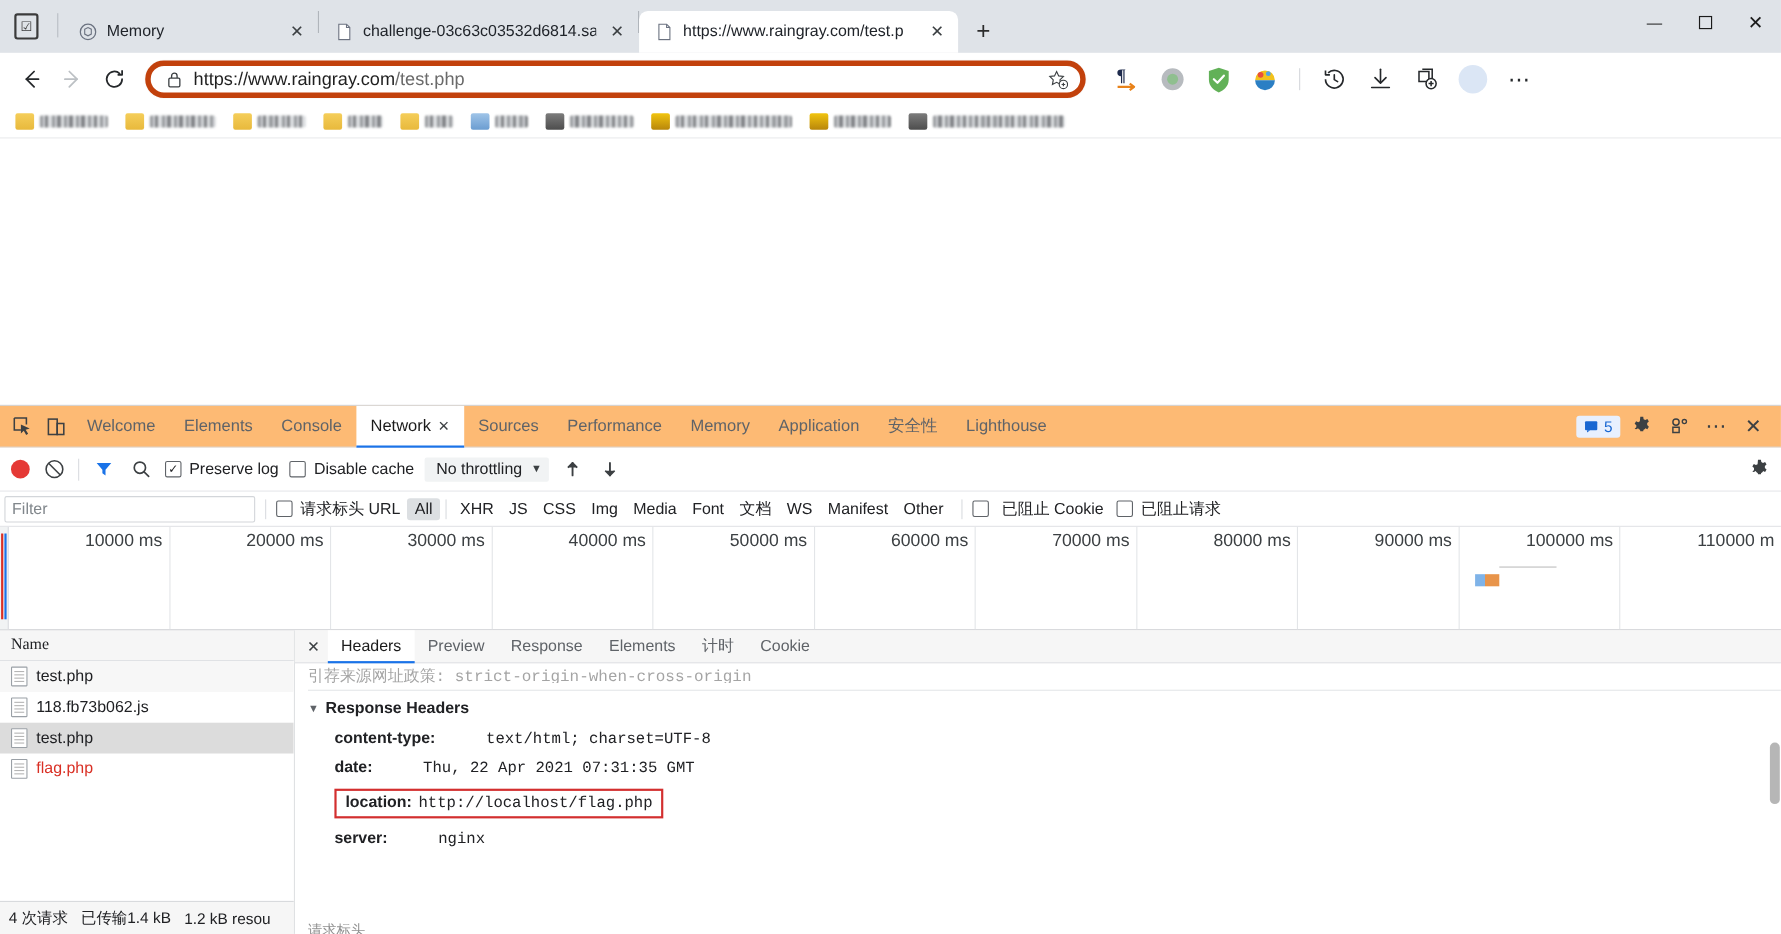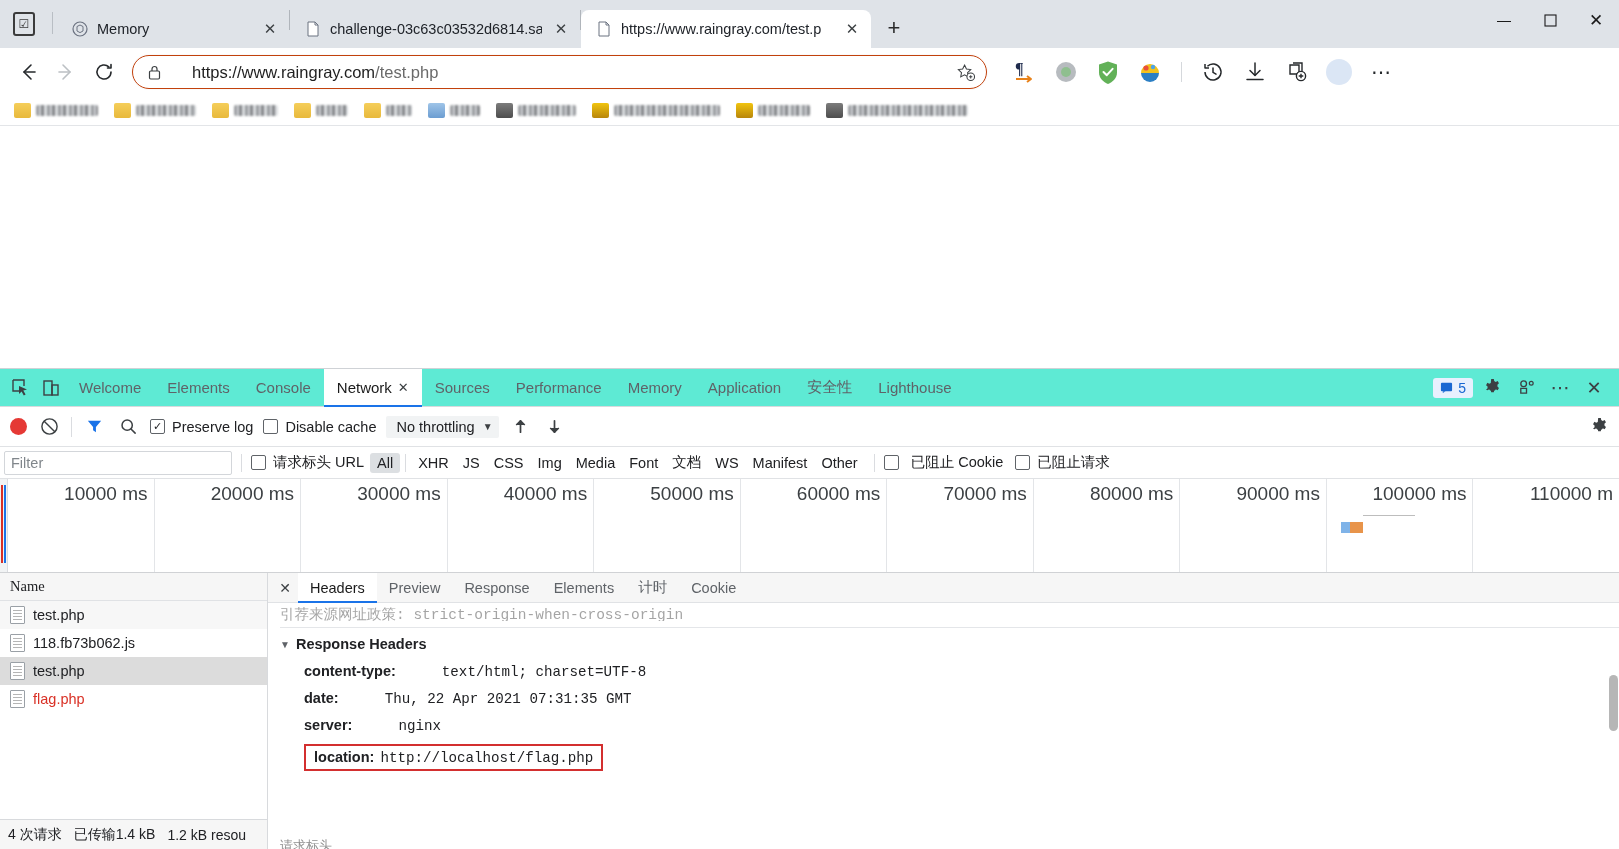--- a/index.html
+++ b/index.html
@@ -59,23 +59,23 @@
   .navbar {
     height: 48px; background: #ffffff; display: flex; align-items: center;
     padding: 0 10px; gap: 2px;
   }
   .navbtn {
     width: 36px; height: 36px; display: flex; align-items: center; justify-content: center;
     border-radius: 4px; color: #25282b;
   }
   .navbtn.disabled { color: #bcc0c4; }
   .omnibox {
-    flex: 0 0 855px; height: 34px; background: #ffffff; border: 1px solid #c2410c;
+    flex: 0 0 855px; height: 34px; background: #ffffff; border: 5px solid #c2410c;
     border-radius: 17px; display: flex; align-items: center; padding: 0 6px 0 14px;
-    margin-left: 8px; box-shadow: 0 0 0 1px rgba(0,0,0,0.02); gap: 20px;
+    margin-left: 8px; box-shadow: 0 0 0 1px rgba(0,0,0,0.02);
   }
   .omnibox .lock { margin-right: 10px; display: flex; align-items: center; }
   .omnibox .url {
     flex: 1; font-size: 16.5px; color: #1f1f1f; white-space: nowrap; overflow: hidden;
   }
   .omnibox .url .grey { color: #6a6a6a; }
   .omni-right { width: 30px; display:flex; align-items:center; justify-content:center; }
   .ext-icons { display: flex; align-items: center; gap: 8px; margin-left: 18px; }
   .ext-icon {
     width: 34px; height: 34px; display: flex; align-items: center; justify-content: center;
@@ -106,21 +106,21 @@
   .viewport { height: 248px; background: #ffffff; }
 
   
   .devtools {
     position: absolute; left: 0; right: 0; top: 368px; bottom: 0;
     background: #ffffff; border-top: 1px solid #cfd2d6;
     display: flex; flex-direction: column;
     font-size: 14.5px; color: #202124;
   }
   .dt-tabbar {
-    height: 38px; display: flex; align-items: center; background: #5eead4;
+    height: 38px; display: flex; align-items: center; background: #fdba74;
     border-bottom: 1px solid #d8dadd; padding-left: 6px;
   }
   .dt-iconbtn {
     width: 30px; height: 30px; display: flex; align-items: center; justify-content: center;
     color: #3c4043;
   }
   .dt-tab {
     padding: 0 13px; height: 38px; display: flex; align-items: center; gap: 6px;
     color: #5f6368; font-size: 15px; white-space: nowrap; position: relative;
   }
@@ -172,21 +172,21 @@
   .dt-overview {
     height: 94px; background: #fff; border-bottom: 1px solid #d0d2d5; position: relative;
     display: flex;
   }
   .ov-left { width: 8px; background: #f1f3f4; border-right: 1px solid #dadce0; position: relative;}
   .ov-left .redline { position:absolute; left:1px; top:6px; width:2px; height:78px; background:#d93025;}
   .ov-left .blueline { position:absolute; left:4px; top:6px; width:2px; height:78px; background:#1a73e8;}
   .ov-grid { flex: 1; display: flex; position: relative; }
   .ov-cell {
     flex: 1 1 0; border-right: 1px solid #e3e5e8; position: relative;
-    font-size: 19px; color: #3c4043;
+    font-size: 16px; color: #3c4043;
   }
   .ov-cell span { position: absolute; right: 6px; top: 4px; white-space: nowrap; }
   .ov-bar {
     position: absolute; left: 14px; top: 43px; width: 22px; height: 11px;
   }
   .ov-bar .b1 { position:absolute; left:0; top:0; width:9px; height:11px; background:#7fb3e8;}
   .ov-bar .b2 { position:absolute; left:9px; top:0; width:13px; height:11px; background:#e8944a;}
   .ov-line { position: absolute; left: 36px; top: 36px; width: 52px; height: 1px; background: #bdbdbd;}
 
   .dt-body { flex: 1; display: flex; min-height: 0; }
@@ -743,30 +743,30 @@
           </div>
 
           <div class="hdr-row">
             <span class="hdr-name">content-type:</span>
             <span>text/html; charset=UTF-8</span>
           </div>
           <div class="hdr-row">
             <span class="hdr-name">date:</span>
             <span>Thu, 22 Apr 2021 07:31:35 GMT</span>
           </div>
-          <div class="hdr-row">
-            <span class="hdr-name">server:</span>
-            <span>nginx</span>
-          </div>
           <div class="hdr-row highlight">
             <span class="hl-box">
               <span class="hdr-name">location:</span>
               <span>http://localhost/flag.php</span>
             </span>
           </div>
+          <div class="hdr-row">
+            <span class="hdr-name">server:</span>
+            <span>nginx</span>
+          </div>
 
           <div class="bottom-cut">请求标头</div>
 
           <div class="scroll-v">
               <div class="thumb"></div>
             </div>
         </div>
 
       </div>
     </div>

